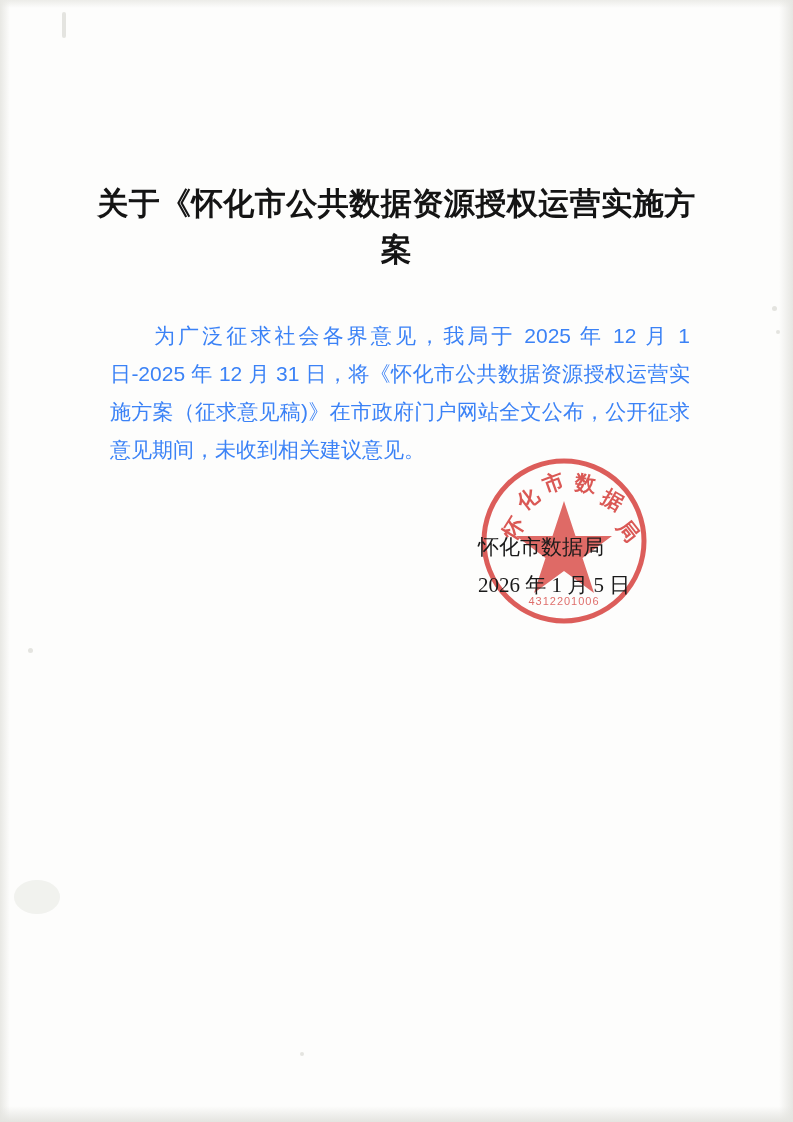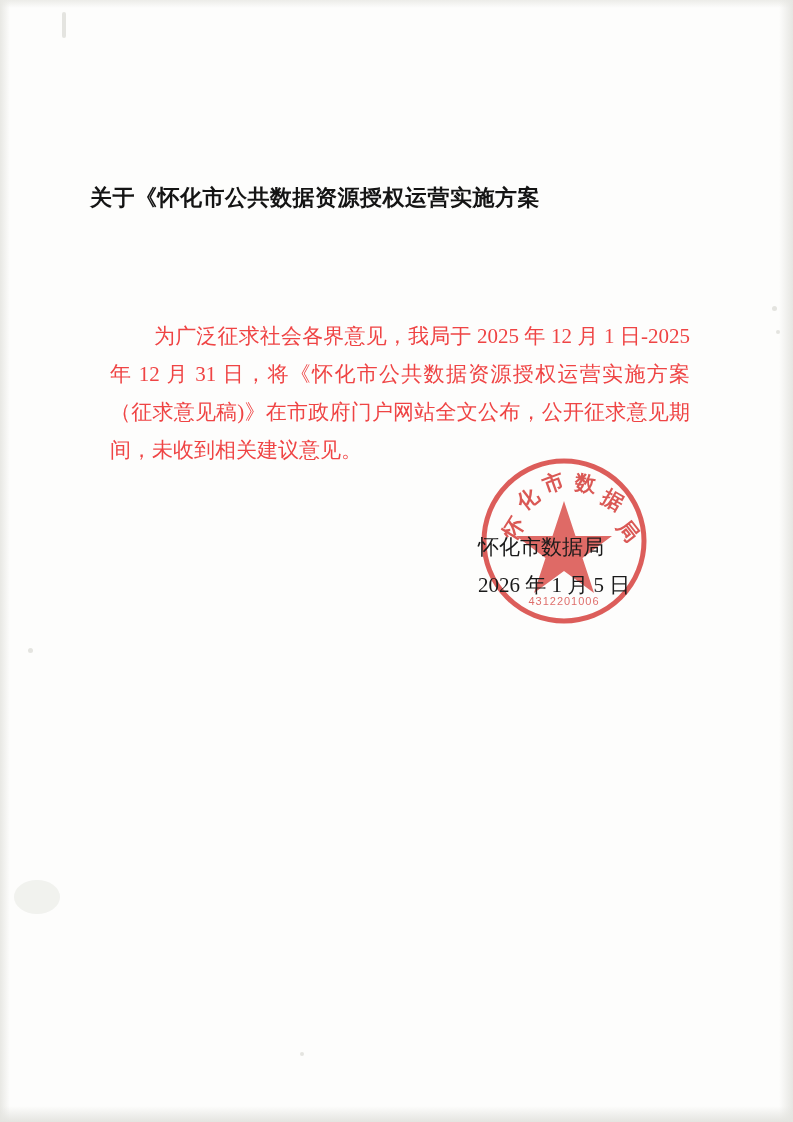--- a/index.html
+++ b/index.html
@@ -55,40 +55,41 @@
     border-radius: 50%;
     opacity: .55;
     pointer-events: none;
   }
 
   .doc-title {
     position: absolute;
     top: 160px;
     left: 90px;
     width: 613px;
+    text-align: center;
     font-family: "Liberation Sans", sans-serif;
     font-weight: bold;
-    font-size: 22px;
+    font-size: 31px;
     line-height: 46px;
     color: #141414;
     letter-spacing: 0.5px;
   }
   .doc-title .line2 {
     display: block;
   }
 
   .doc-body {
     position: absolute;
     top: 296px;
     left: 110px;
     width: 580px;
-    font-family: Liberation Serif, serif;
+    font-family: Liberation Sans, sans-serif;
     font-size: 21px;
     line-height: 38px;
-    color: #ef4444;
+    color: #3b82f6;
     text-align: justify;
     text-justify: inter-ideograph;
     text-indent: 44px;
   }
 
   .sign-block {
     position: absolute;
     top: 528px;
     left: 430px;
     width: 260px;

